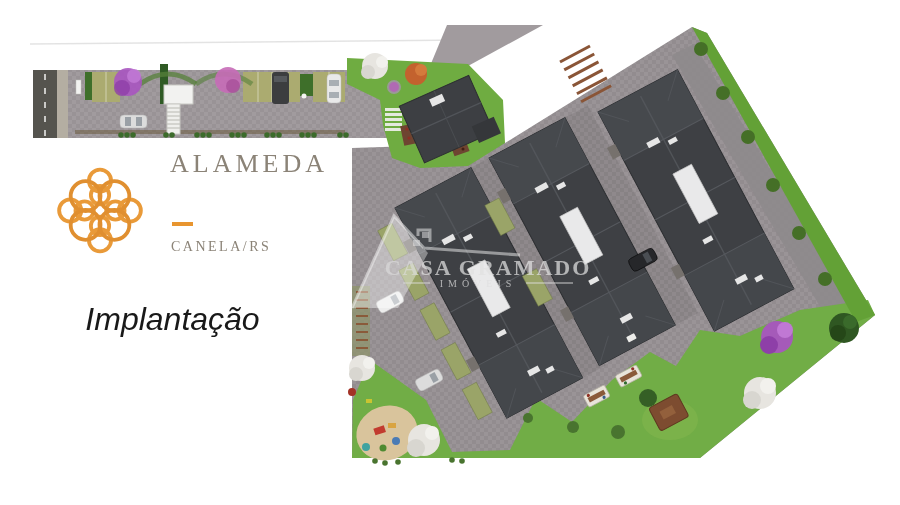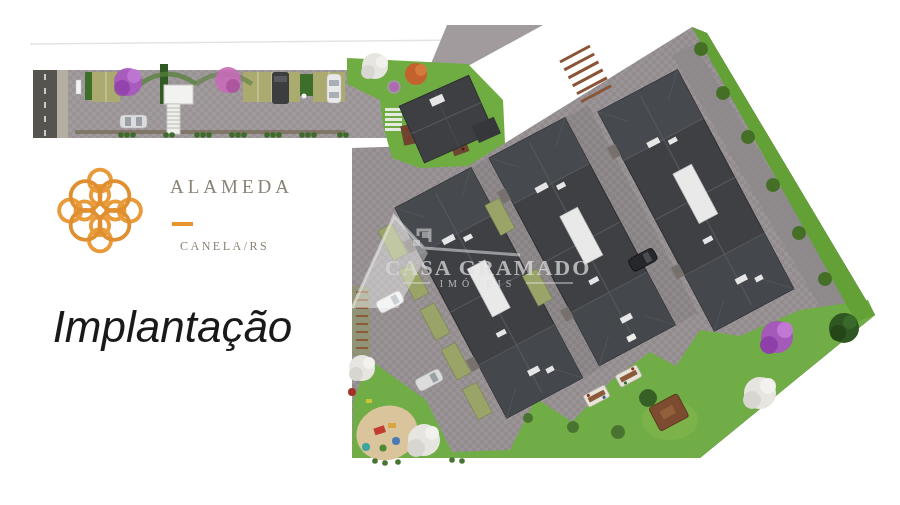--- a/index.html
+++ b/index.html
@@ -1,28 +1,28 @@
 <!DOCTYPE html>
 <html style="--accent: #E8952F; --brand-text: #8B8377; --caption-color: #191919; --pavement: #A19B9E; --courtyard: #949094; --asphalt: #55544E; --sidewalk: #B4AEA2; --roof-dark: #3E4044; --roof-light: #474A4F; --lawn: #6CAA3F; --hedge: #3E6F2A; --parking-olive: #ABAB70; --tree-purple: #A855C0; --tree-pink: #C76BB7; --tree-white: #E7E5E0; --tree-orange: #C3622E; --sand: #D9C49C; --wood: #7D4C30;"><head>
 <meta charset="utf-8">
 <style>
   html,body{margin:0;padding:0;background:#fff;}
   #stage{position:relative;width:900px;height:505px;background:#fff;overflow:hidden;
          font-family:"Liberation Sans",sans-serif;}
   .left-panel{position:absolute;left:0;top:0;width:330px;height:505px;}
-  .brand-name{position:absolute;left:170px;top:177px;
-    font-family:"Liberation Serif",serif;font-size:19px;letter-spacing:4px;
+  .brand-name{position:absolute;left:170px;top:151px;
+    font-family:"Liberation Serif",serif;font-size:26px;letter-spacing:4px;
     color:var(--brand-text,#8B8377);line-height:1.02;}
   .brand-divider{position:absolute;left:172px;top:222px;width:21px;height:4px;
     background:var(--accent,#E8952F);}
   .brand-location{position:absolute;left:171px;top:239px;
-    font-family:"Liberation Serif",serif;font-size:12px;letter-spacing:2.5px;
-    color:var(--brand-text,#8B8377);margin-left:9px;}
+    font-family:"Liberation Serif",serif;font-size:14px;letter-spacing:2.5px;
+    color:var(--brand-text,#8B8377);}
   .caption{position:absolute;left:0;top:300px;width:345px;text-align:center;
-    font-style:italic;font-size:44px;color:var(--caption-color,#191919);line-height:1.22;}
+    font-style:italic;font-size:32px;color:var(--caption-color,#191919);line-height:1.22;}
   svg{position:absolute;left:0;top:0;}
   .wm-big{font-family:"Liberation Serif",serif;font-weight:bold;font-size:22px;
     letter-spacing:2px;fill:rgba(225,225,225,0.85);}
   .wm-small{font-family:"Liberation Serif",serif;font-size:10px;letter-spacing:5px;
     fill:rgba(222,222,222,0.85);}
 </style>
 </head>
 <body>
 
 <div id="stage">

